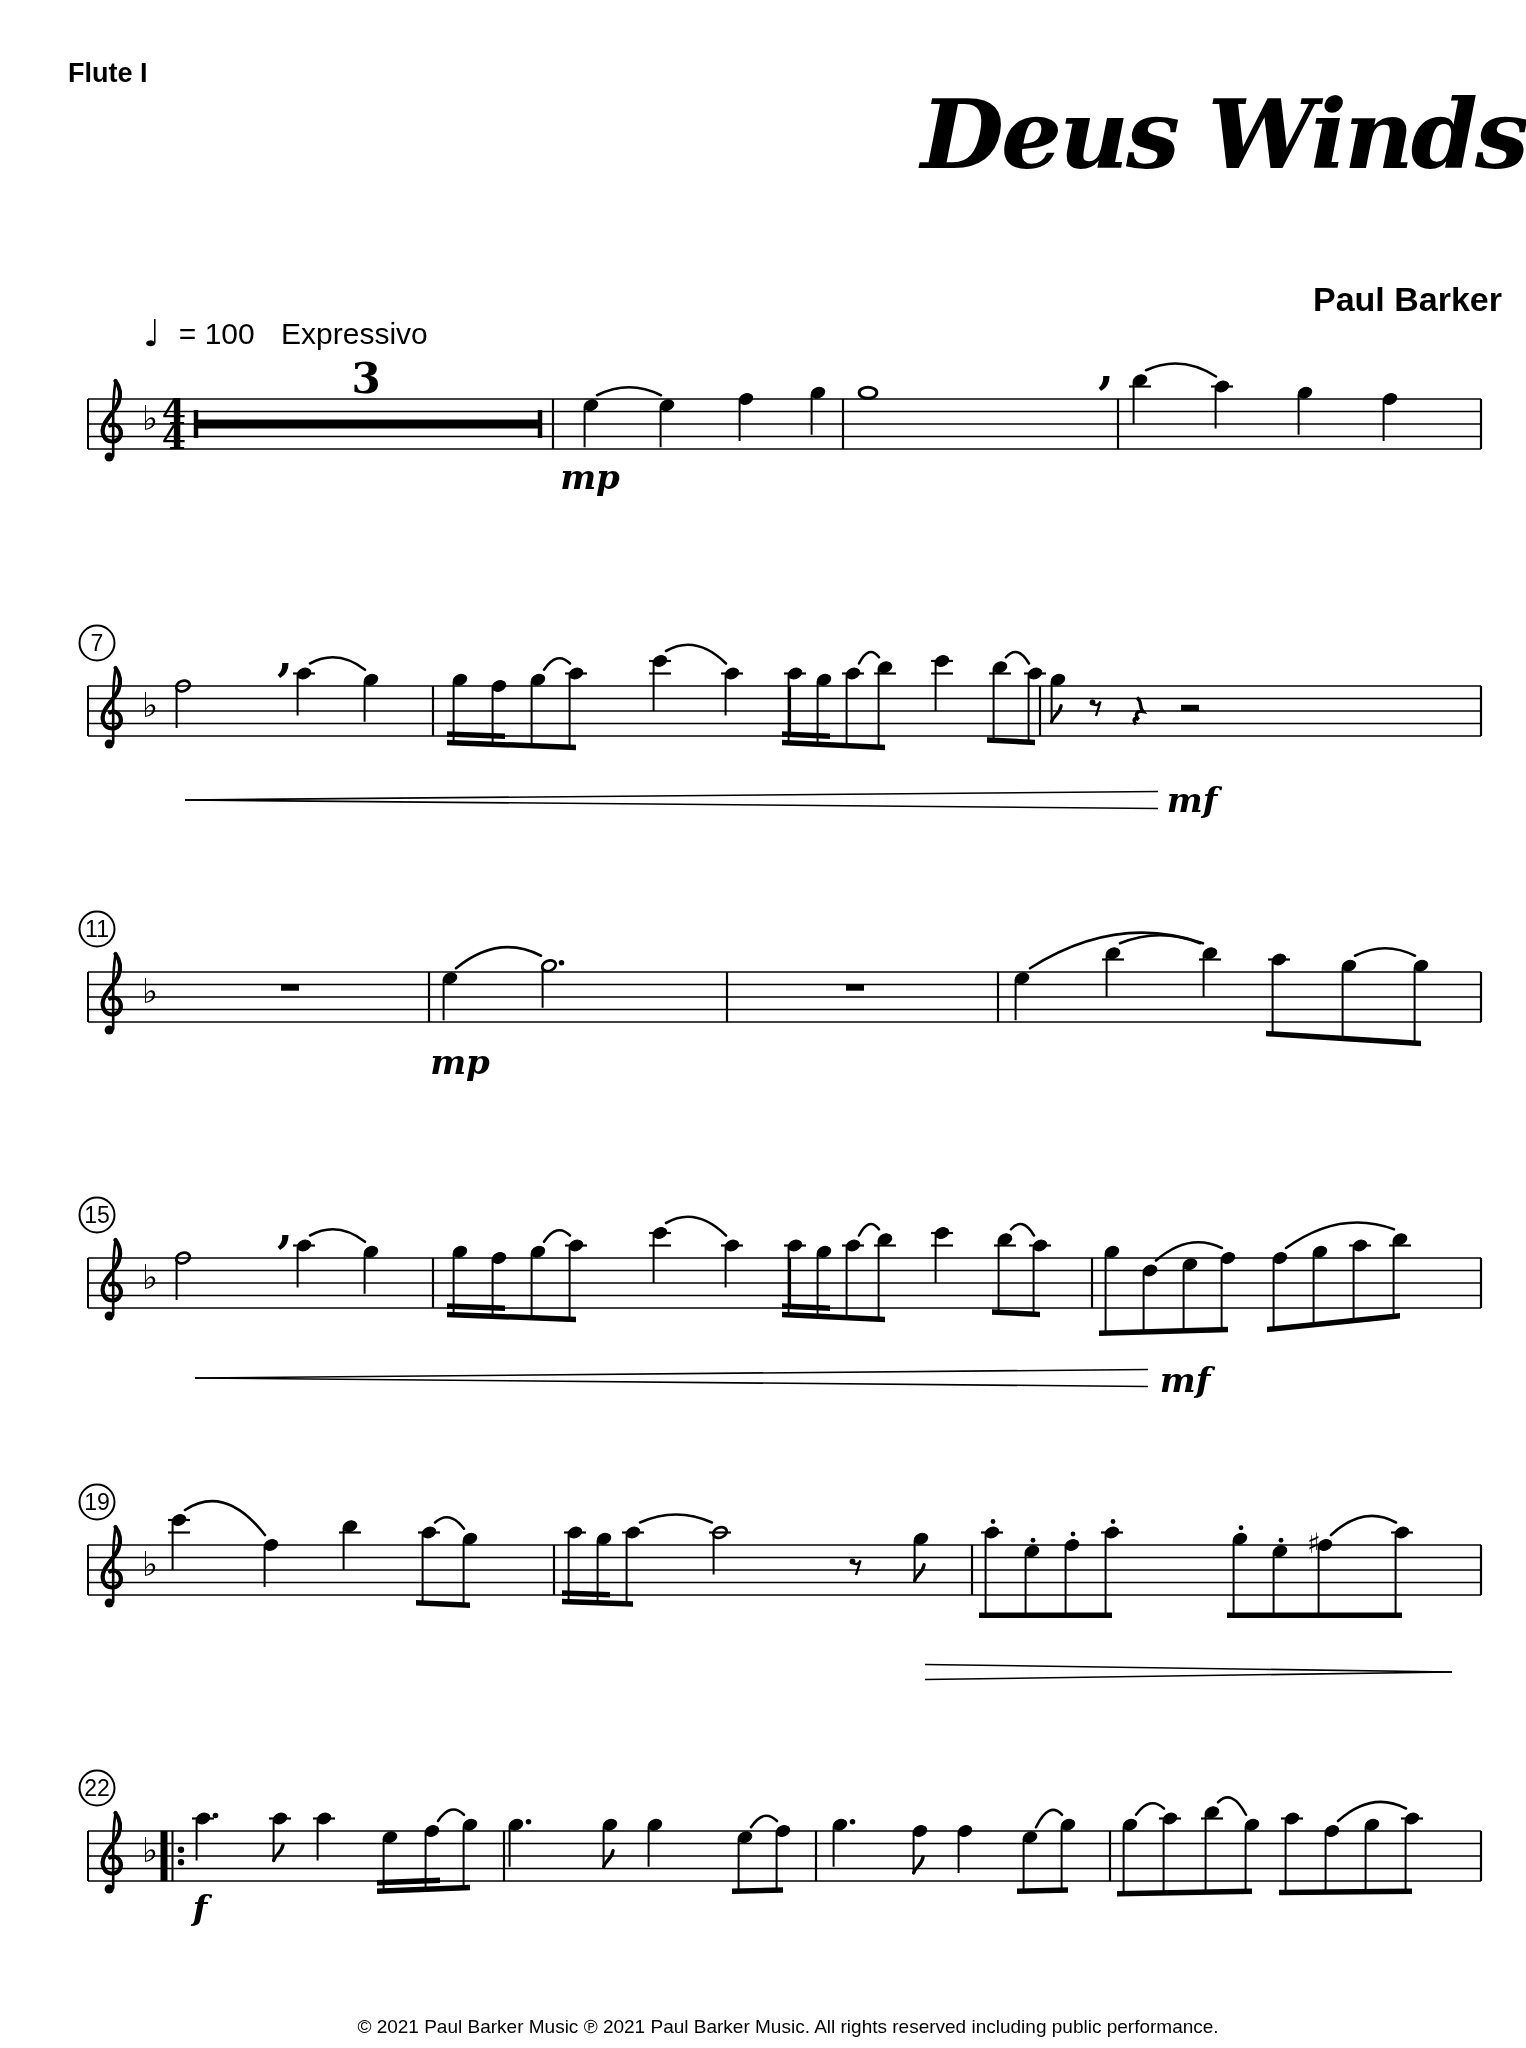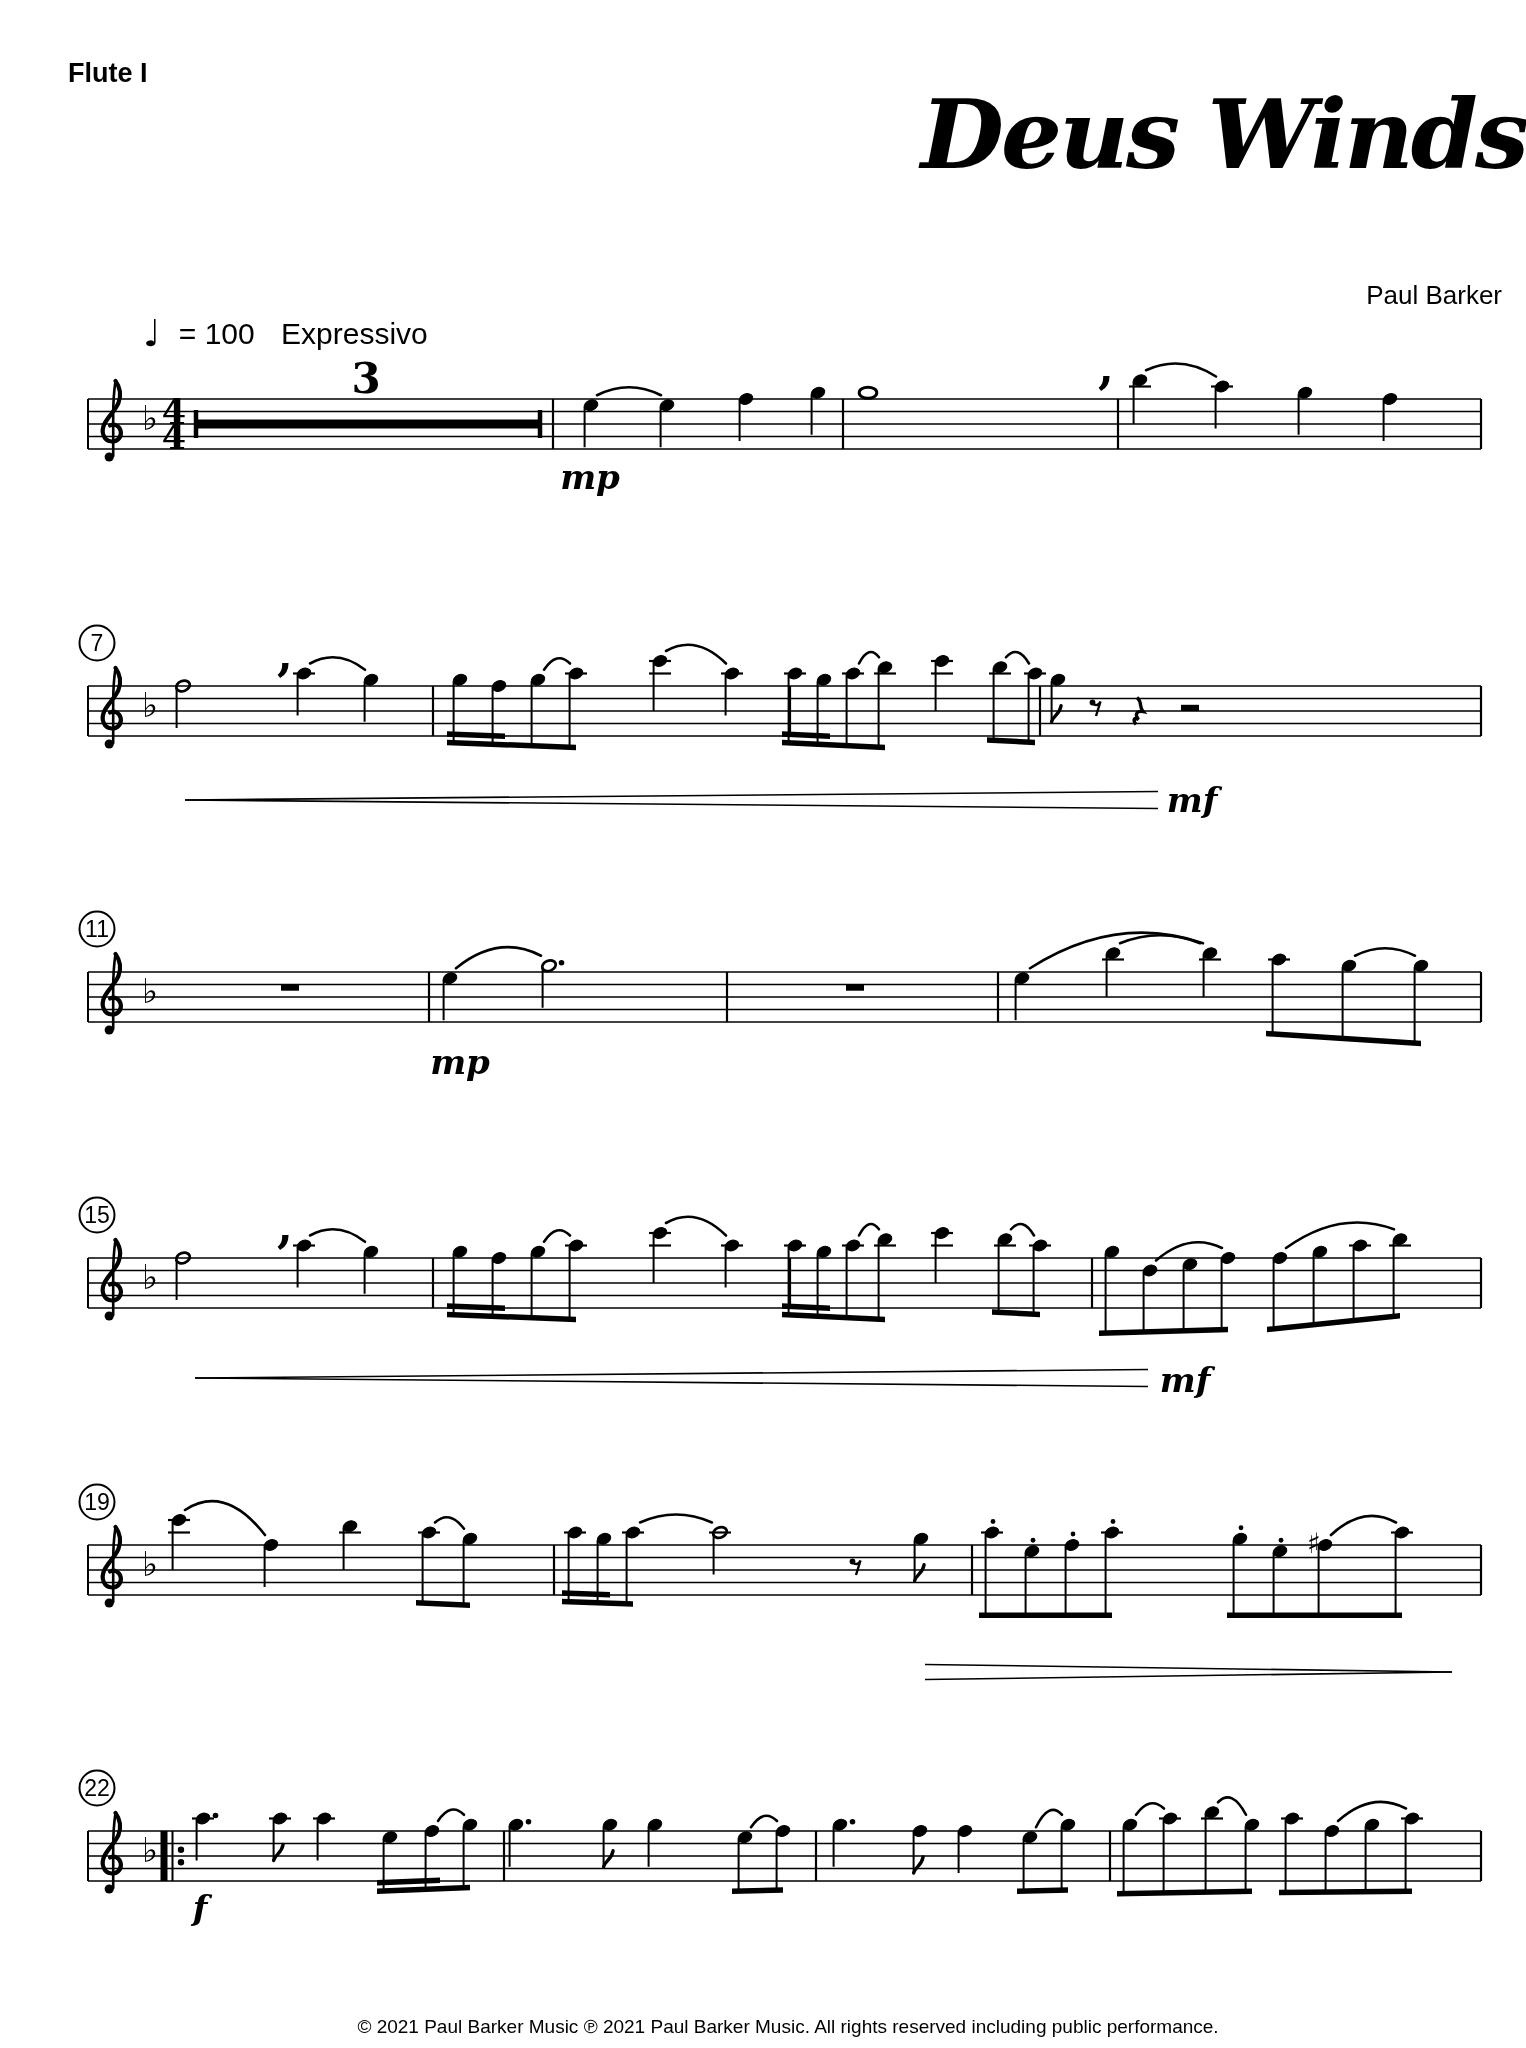--- a/index.html
+++ b/index.html
@@ -3,21 +3,21 @@
 <meta charset="utf-8">
 <style>
   html,body{margin:0;padding:0;background:#e8e8e8;}
   .page{position:relative;width:1526px;height:2048px;background:#ffffff;overflow:hidden;
         font-family:"Liberation Sans", sans-serif;color:#000;}
   .part-name{position:absolute;left:68px;top:58px;font-size:27px;font-weight:bold;}
   .centered{position:absolute;left:50px;width:1476px;text-align:right;}
   .title{top:78px;font-family:"DejaVu Serif", serif;font-style:italic;font-weight:bold;
          font-size:96px;letter-spacing:-3px;}
   .subtitle{top:272px;font-size:33px;}
-  .composer{position:absolute;right:24px;top:280px;font-size:26px;font-weight:normal;}
+  .composer{position:absolute;right:24px;top:280px;font-size:34px;font-weight:bold;}
   .tempo{position:absolute;left:143px;top:312px;font-size:30px;}
   .tempo .notesym{font-family:"DejaVu Sans", sans-serif;font-size:37px;vertical-align:-2px;}
   .tempo .bpm{margin-left:10px;}
   .tempo .expr{margin-left:18px;}
   svg#score{position:absolute;left:0;top:0;}
   .footer{position:absolute;left:50px;width:1476px;top:1972px;text-align:center;
           font-size:19px;line-height:22px;white-space:pre-wrap;}
 </style>
 </head>
 <body>

